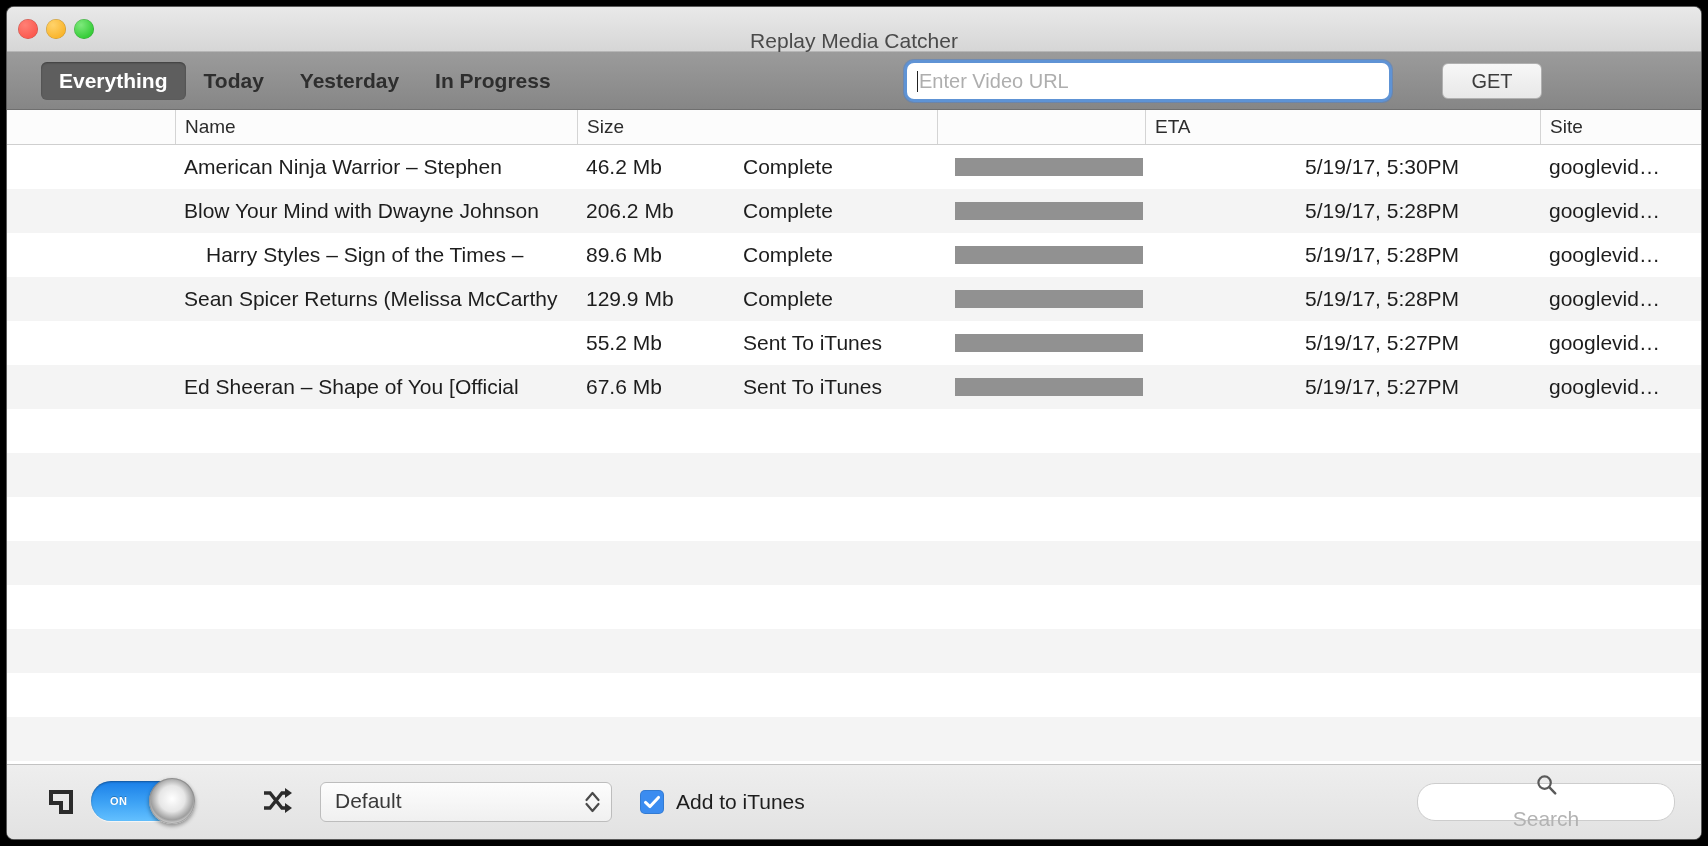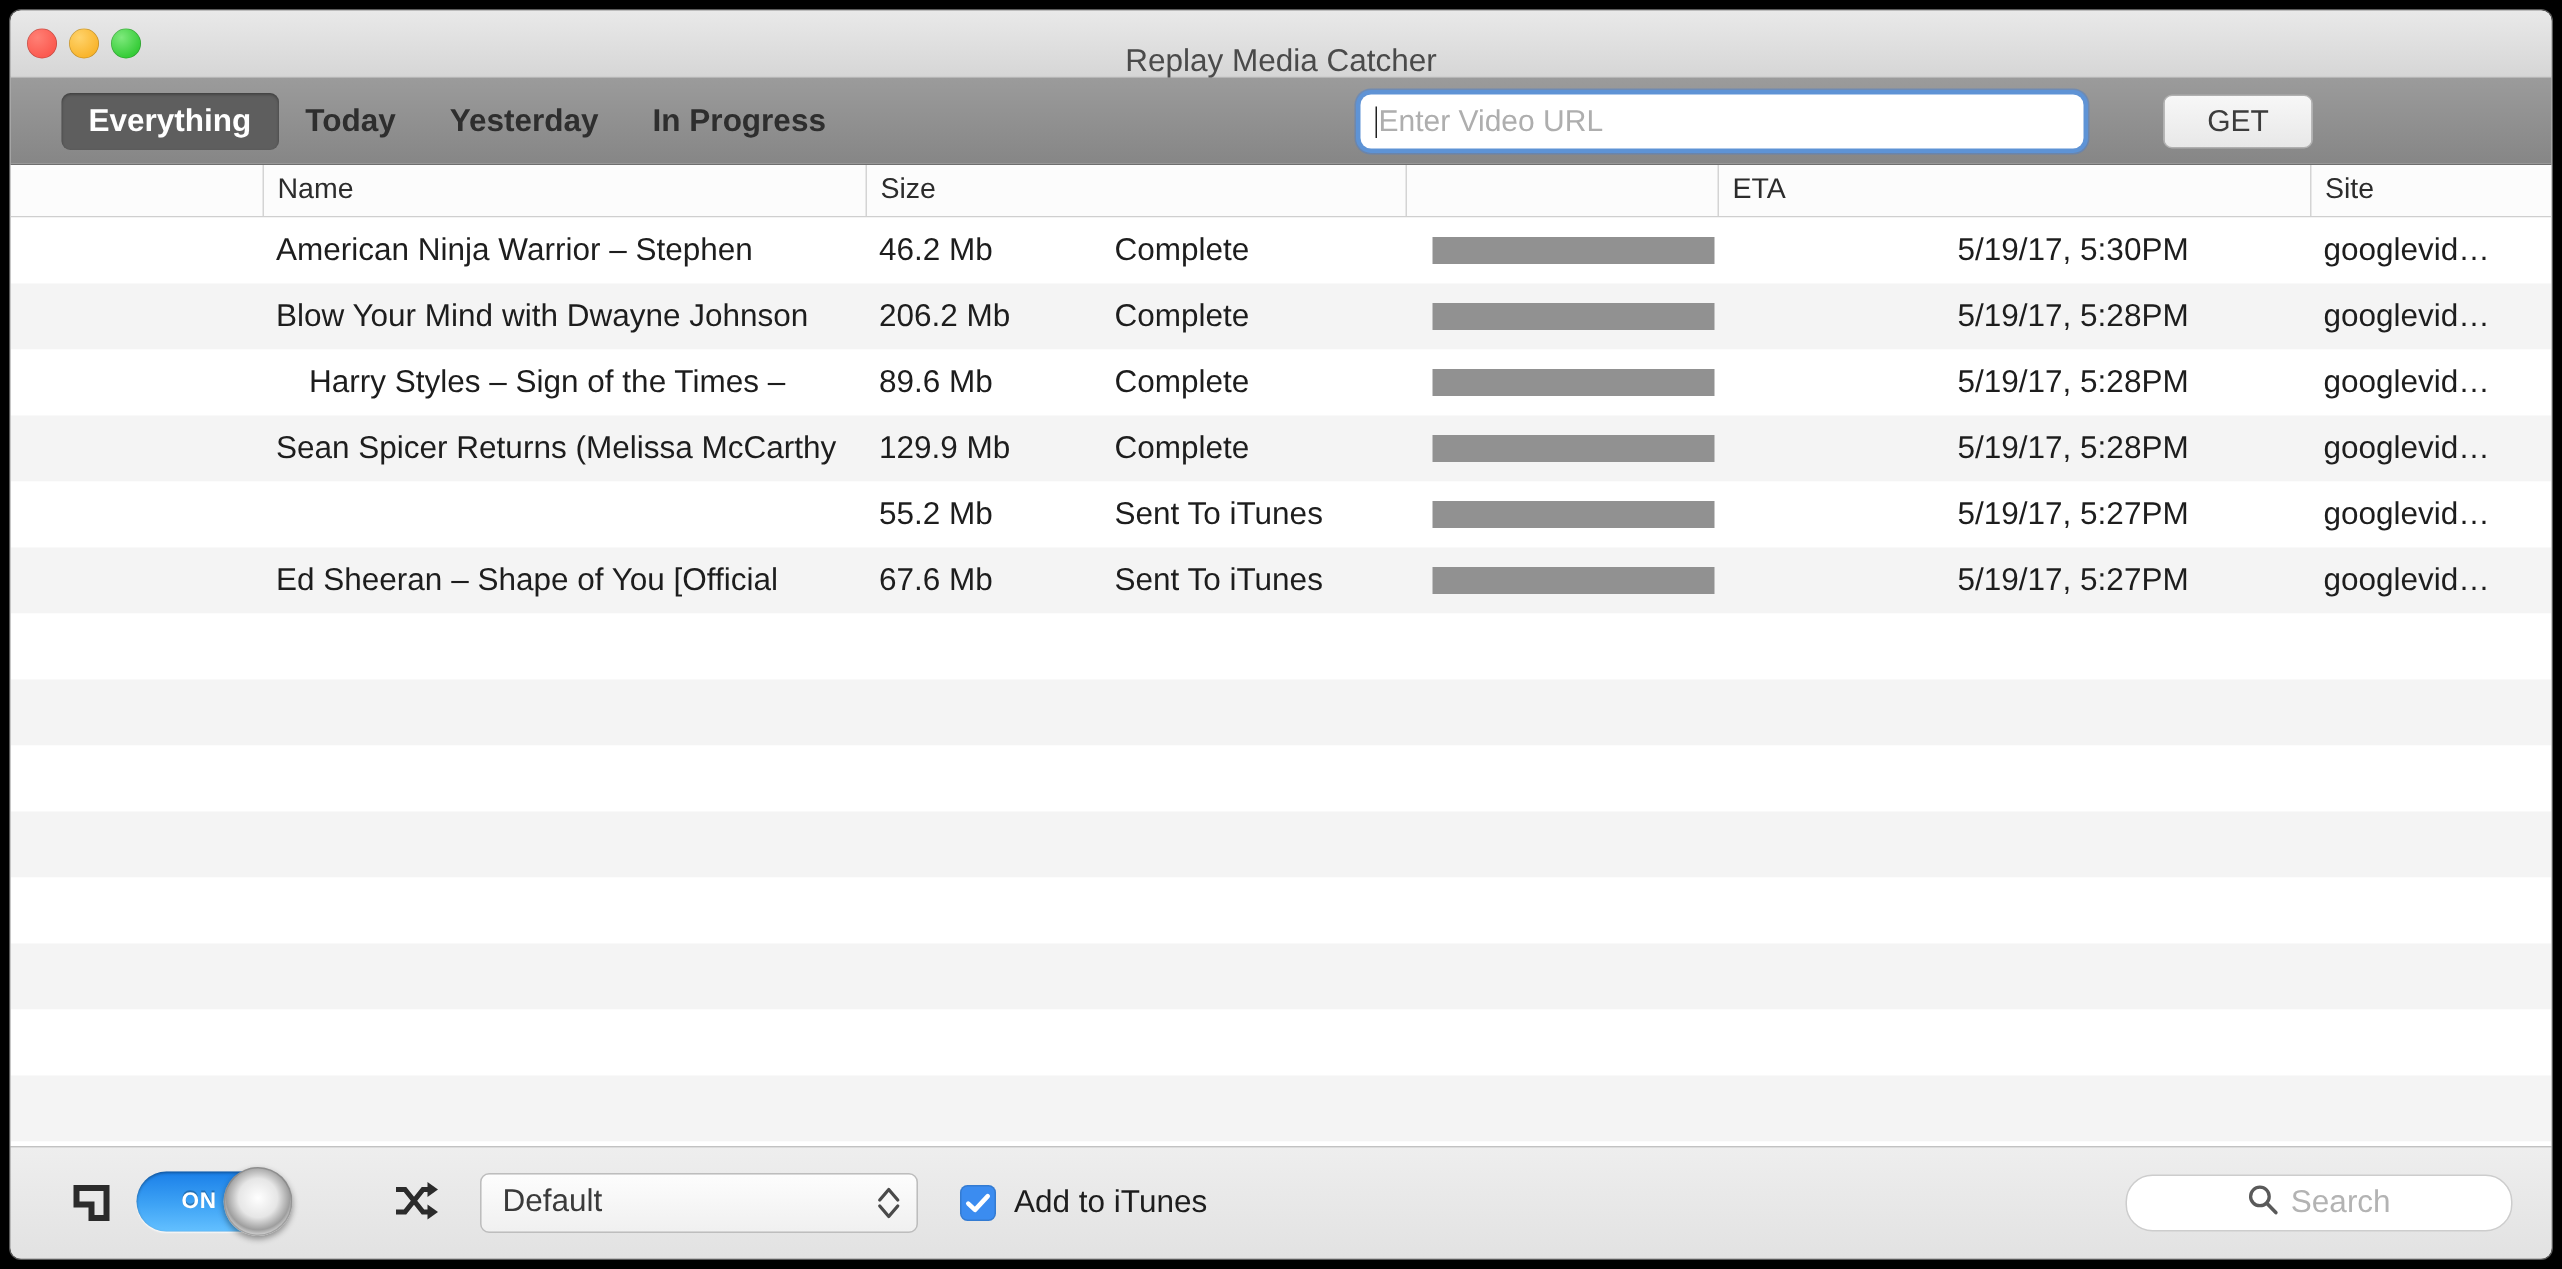--- a/index.html
+++ b/index.html
@@ -162,22 +162,22 @@
   #capture-icon { left: 41px; top: 24px; }
   #toggle {
     left: 84px; top: 16px;
     width: 98px; height: 40px;
     border-radius: 20px;
     background: linear-gradient(to bottom, #1a7fe8 0%, #3ea3f5 55%, #63c0ff 100%);
     box-shadow: inset 0 1px 2px rgba(0,0,0,.35), 0 1px 1px rgba(255,255,255,.7);
     overflow: visible;
   }
   #toggle-label {
-    position: absolute; left: 30px; top: 0; line-height: 40px;
-    font-size: 15px; font-weight: bold; color: #ffffff;
+    position: absolute; left: 19px; top: 0; line-height: 40px;
+    font-size: 11px; font-weight: bold; color: #ffffff;
     letter-spacing: .5px;
     text-shadow: 0 -1px 0 rgba(0,0,0,.25);
   }
   #toggle-knob {
     position: absolute; right: -6px; top: -3px;
     width: 46px; height: 46px; border-radius: 50%;
     background: radial-gradient(circle at 50% 45%, #ffffff 0%, #e6e6e6 38%, #9e9e9e 62%, #f2f2f2 78%, #8f8f8f 100%);
     box-shadow: 0 2px 4px rgba(0,0,0,.4), inset 0 0 0 1px rgba(120,120,120,.5);
   }
   #shuffle-icon { left: 255px; top: 22px; }
@@ -206,20 +206,21 @@
   }
 
   #search-box {
     left: 1410px; top: 18px;
     width: 256px; height: 36px;
     border-radius: 18px;
     background: #ffffff;
     border: 1px solid #cdcdcd;
     display: flex; align-items: center; justify-content: center;
     gap: 8px;
+    flex-direction: column;
   }
   #search-placeholder { font-size: 21px; color: #b3b3b3; }
 </style>
 </head>
 <body>
 
 <div id="window">
 
   <div id="titlebar">
     <div id="traffic">

